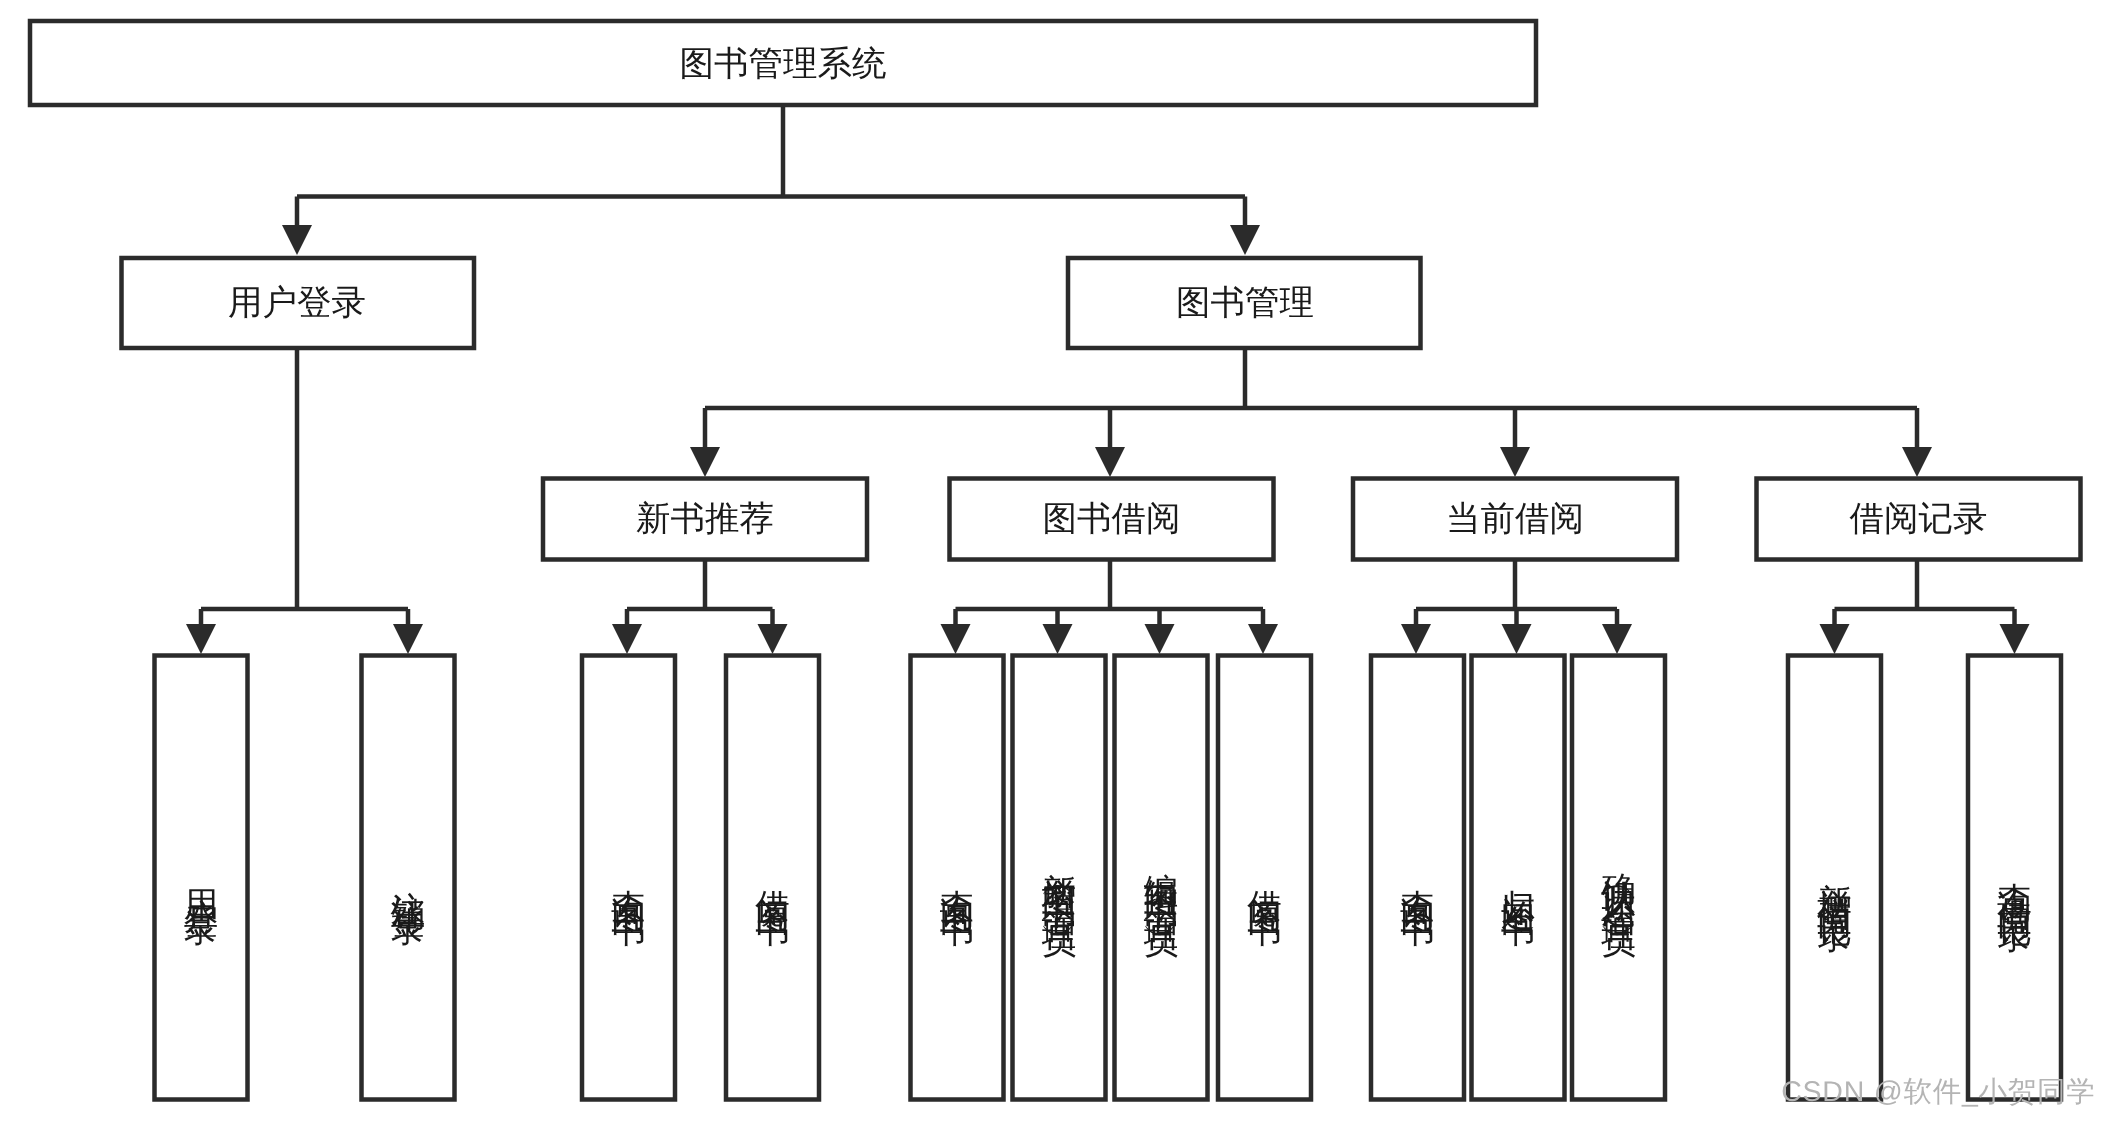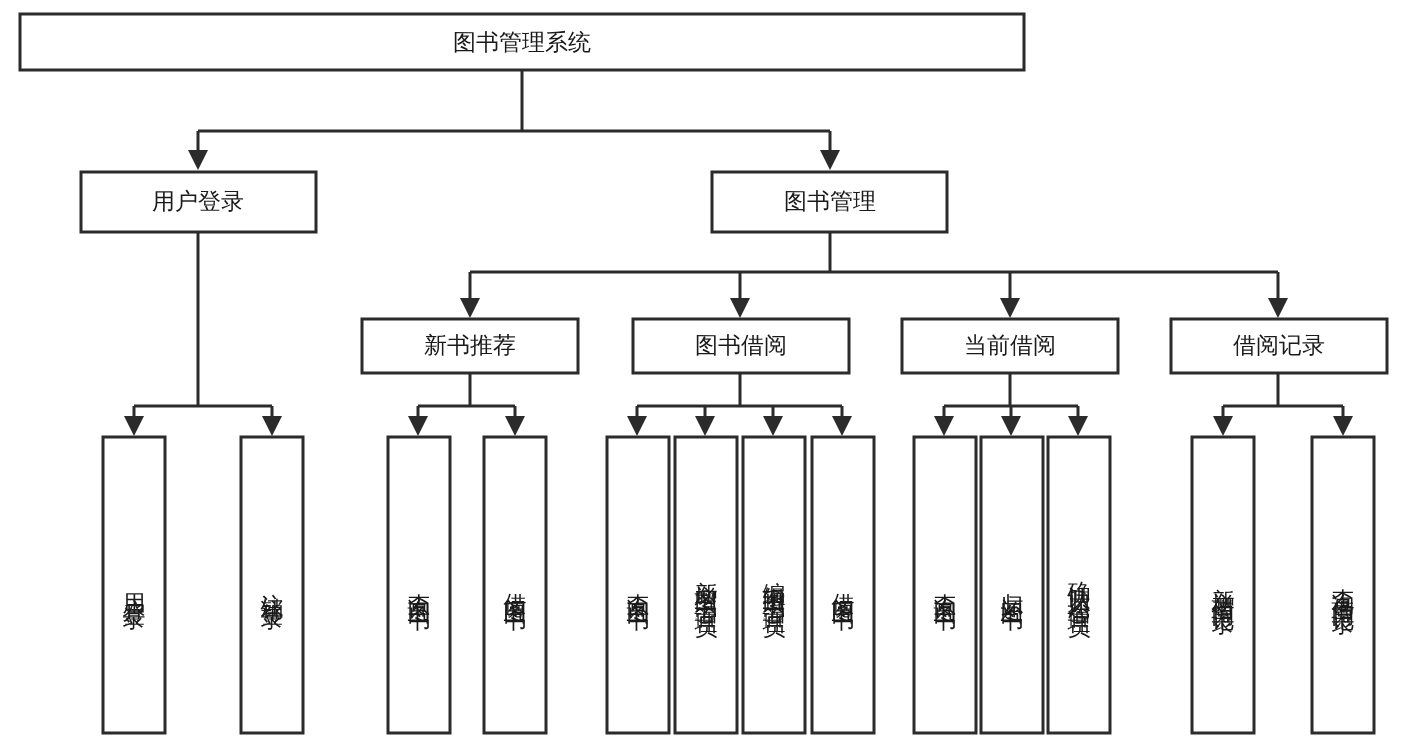--- a/index.html
+++ b/index.html
@@ -215,14 +215,15 @@
   <div class="leaf-label" style="left:743px; top:437px; width:62px; height:296px;">编辑图书（管理员）</div>
   <div class="leaf-label" style="left:812px; top:437px; width:62px; height:296px;">借阅图书</div>
 
   <div class="leaf-label" style="left:914px; top:437px; width:62px; height:296px;">查询图书</div>
   <div class="leaf-label" style="left:981px; top:437px; width:62px; height:296px;">归还图书</div>
   <div class="leaf-label" style="left:1048px; top:437px; width:62px; height:296px;">确认归还（管理员）</div>
 
   <div class="leaf-label" style="left:1192px; top:437px; width:62px; height:296px;">新增借阅记录</div>
   <div class="leaf-label" style="left:1312px; top:437px; width:62px; height:296px;">查询借阅记录</div>
 
+  <div class="watermark">CSDN @软件_小贺同学</div>
 
 </div>
 
 </body></html>

